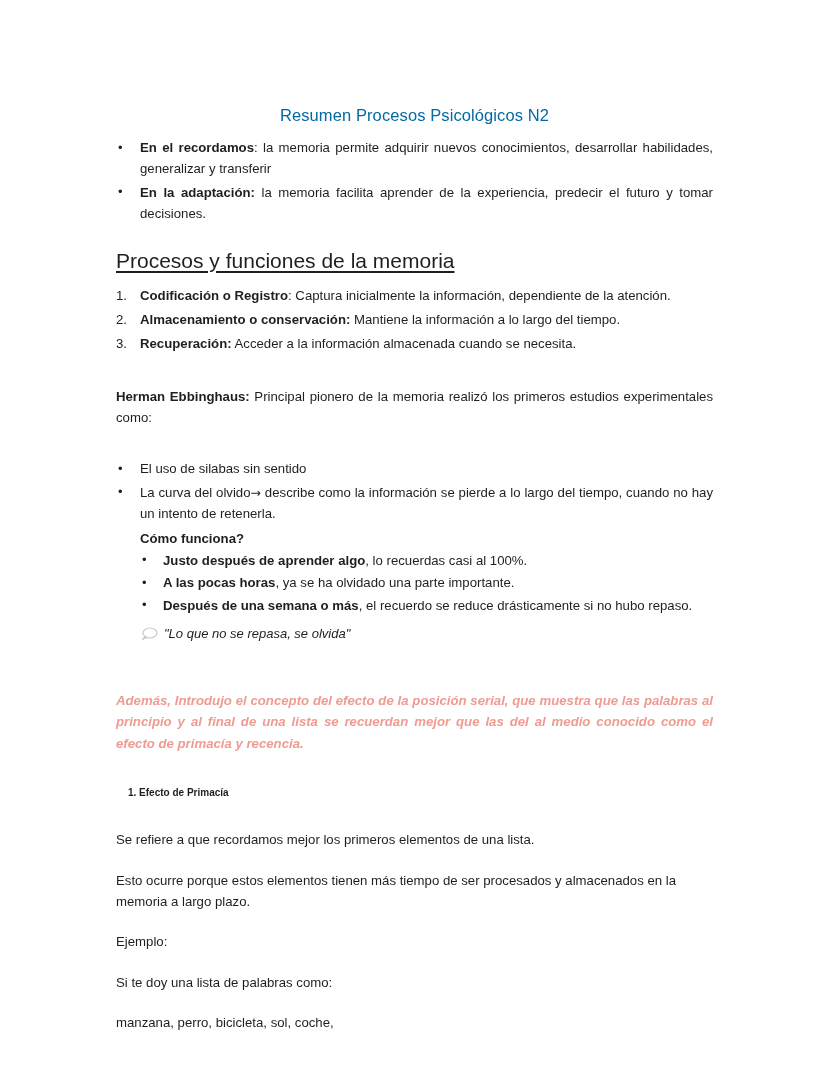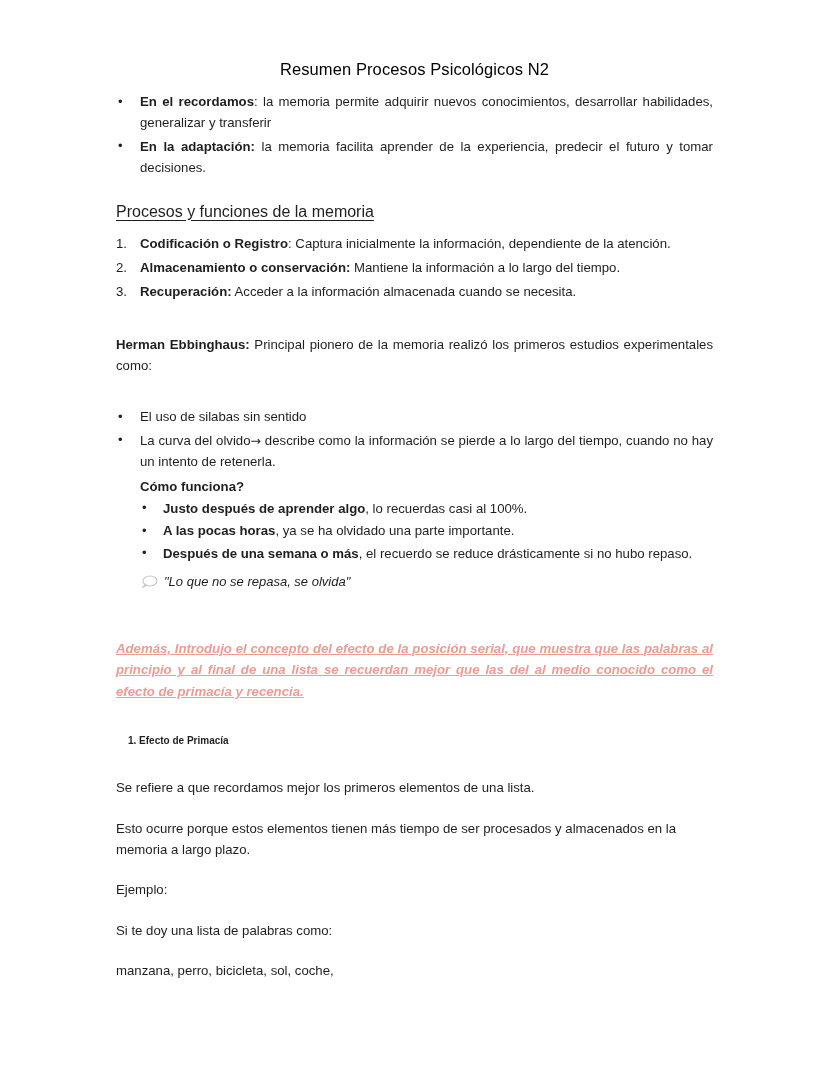--- a/index.html
+++ b/index.html
@@ -23,41 +23,41 @@
     left: 116px;
     top: 0;
     width: 597px;
   }
 
   
   .doc-title {
     font-size: 16.5px;
     font-weight: 400;
     text-align: center;
-    color: #000000;
-    margin: 0;
-    padding-top: 60px;
+    color: #0369a1;
+    margin: 0;
+    padding-top: 106px;
     letter-spacing: 0.1px;
   }
 
   
   .para {
     font-size: 13.2px;
     line-height: 1.62;
     margin: 0;
     padding-top: 19px;
     color: #1f1f1f;
   }
   .para.justify { text-align: justify; }
 
   b, .b { font-weight: 700; }
 
   
   .section-heading {
-    font-size: 16px;
+    font-size: 21px;
     font-weight: 400;
     margin: 0;
     padding-top: 22px;
     text-decoration: underline;
     text-underline-offset: 3px;
     color: #1f1f1f;
   }
 
   
   .sub-heading {
@@ -175,21 +175,20 @@
   
   .pink-para {
     font-size: 13.2px;
     font-weight: 700;
     font-style: italic;
     line-height: 1.62;
     text-align: justify;
     margin: 0;
     padding-top: 44px;
     color: #f09b92;
-    text-decoration: underline;
   }
 
   
   .arrow { font-family: "DejaVu Sans", sans-serif; font-size: 12.5px; }
 </style>
 </head>
 <body>
 
 <div class="page">
   <div class="content">

